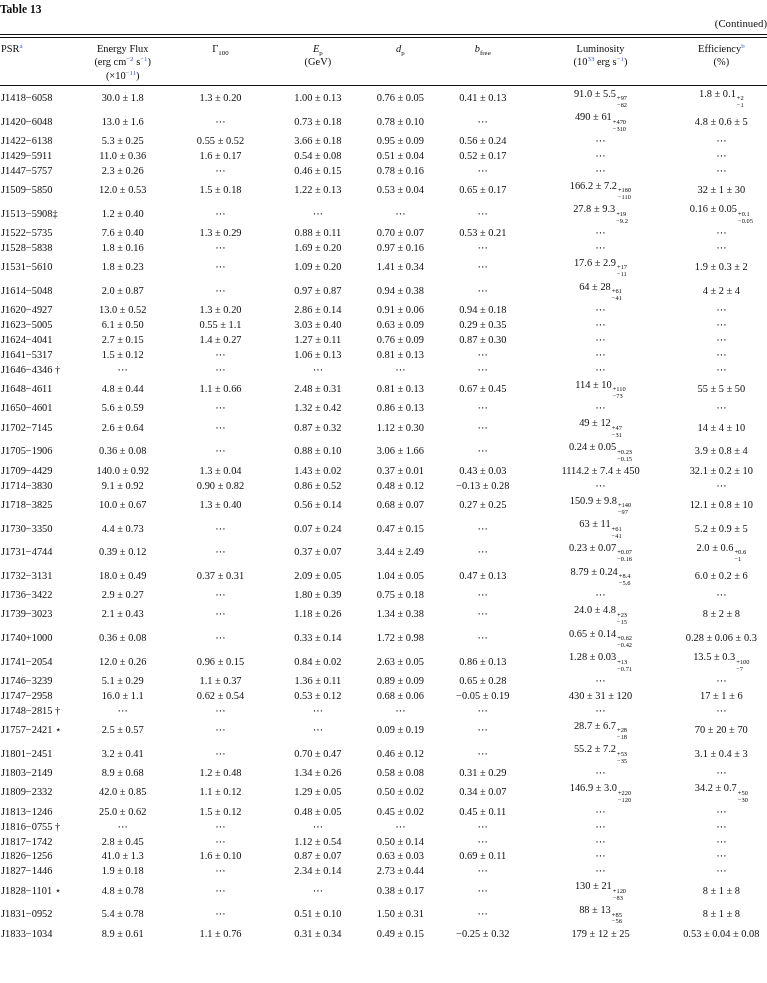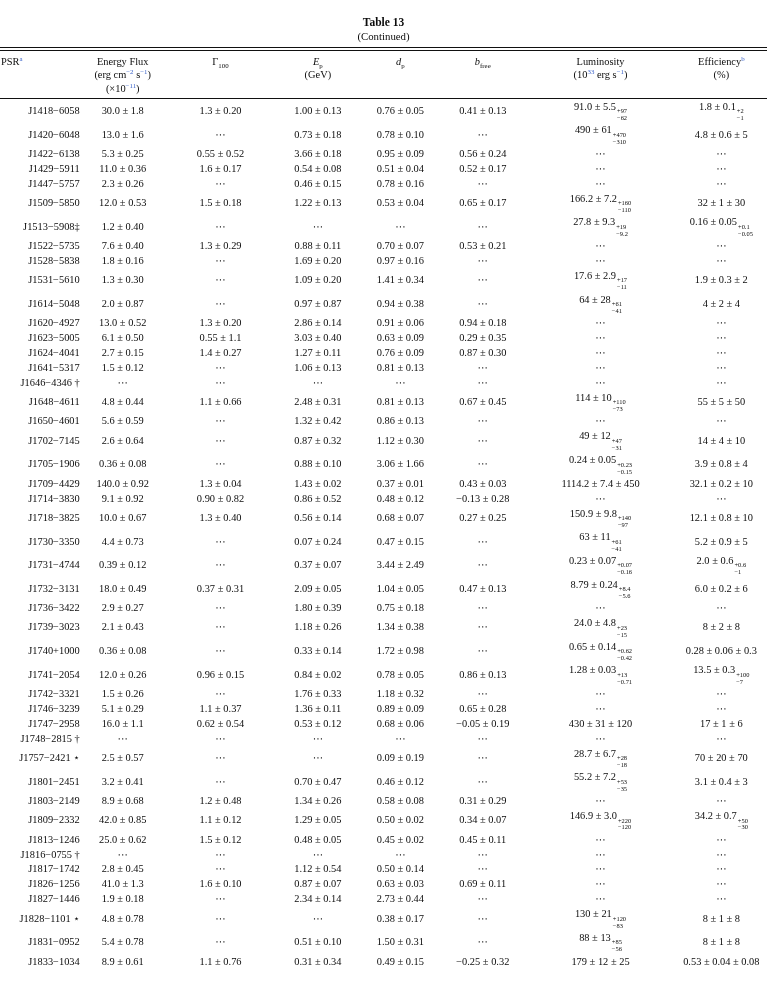--- a/index.html
+++ b/index.html
@@ -4,28 +4,27 @@
 <style>
   html, body { margin: 0; padding: 0; background: #ffffff; }
   body {
     width: 767px;
     font-family: "Liberation Serif", "DejaVu Serif", serif;
     color: #0c0c0c;
     -webkit-font-smoothing: antialiased;
   }
   .page { width: 767px; }
   .table-title {
-    text-align: center;
     font-weight: bold;
     font-size: 11.5px;
-    padding-top: 16px;
+    padding-top: 3px;
     line-height: 1.1;
   }
   .table-subtitle {
-    text-align: center;
+    text-align: right;
     font-size: 10.8px;
     padding-top: 2px;
     line-height: 1.1;
   }
   .rule-double {
     margin-top: 4px;
     height: 2px;
     border-top: 1.2px solid #111;
     border-bottom: 1.2px solid #111;
   }
@@ -55,21 +54,21 @@
   thead th:first-child { text-align: left; padding-left: 1px; }
   thead th .hl { display: block; }
   thead th sup.fn { color: #3a62c9; }
   tbody td {
     text-align: center;
     padding: 0.6px 0;
     line-height: 1.32;
     white-space: nowrap;
     vertical-align: middle;
   }
-  tbody td:first-child { text-align: right; padding-left: 16px; }
+  tbody td:first-child { text-align: left; padding-left: 1px; }
   sup, sub { font-size: 0.66em; line-height: 0; }
   .stk {
     display: inline-flex;
     flex-direction: column;
     font-size: 0.62em;
     line-height: 1.08;
     vertical-align: -0.55em;
     text-align: left;
     margin-left: 1px;
   }
@@ -231,21 +230,21 @@
           <td>1.8 ± 0.16</td>
           <td>⋯</td>
           <td>1.69 ± 0.20</td>
           <td>0.97 ± 0.16</td>
           <td>⋯</td>
           <td>⋯</td>
           <td>⋯</td>
         </tr>
         <tr>
           <td>J1531−5610</td>
-          <td>1.3 ± 0.30</td>
+          <td>1.8 ± 0.23</td>
           <td>⋯</td>
           <td>1.09 ± 0.20</td>
           <td>1.41 ± 0.34</td>
           <td>⋯</td>
           <td>17.6 ± 2.9<span class="stk">
               <span>+17</span>
               <span>−11</span>
             </span></td>
           <td>1.9 ± 0.3 ± 2</td>
         </tr>
@@ -470,40 +469,30 @@
               <span>+0.62</span>
               <span>−0.42</span>
             </span></td>
           <td>0.28 ± 0.06 ± 0.3</td>
         </tr>
         <tr>
           <td>J1741−2054</td>
           <td>12.0 ± 0.26</td>
           <td>0.96 ± 0.15</td>
           <td>0.84 ± 0.02</td>
-          <td>0.78 ± 0.05</td>
+          <td>2.63 ± 0.05</td>
           <td>0.86 ± 0.13</td>
           <td>1.28 ± 0.03<span class="stk">
               <span>+13</span>
               <span>−0.71</span>
             </span></td>
           <td>13.5 ± 0.3<span class="stk">
               <span>+100</span>
               <span>−7</span>
             </span></td>
-        </tr>
-        <tr>
-          <td>J1742−3321</td>
-          <td>1.5 ± 0.26</td>
-          <td>⋯</td>
-          <td>1.76 ± 0.33</td>
-          <td>1.18 ± 0.32</td>
-          <td>⋯</td>
-          <td>⋯</td>
-          <td>⋯</td>
         </tr>
         <tr>
           <td>J1746−3239</td>
           <td>5.1 ± 0.29</td>
           <td>1.1 ± 0.37</td>
           <td>1.36 ± 0.11</td>
           <td>0.89 ± 0.09</td>
           <td>0.65 ± 0.28</td>
           <td>⋯</td>
           <td>⋯</td>

